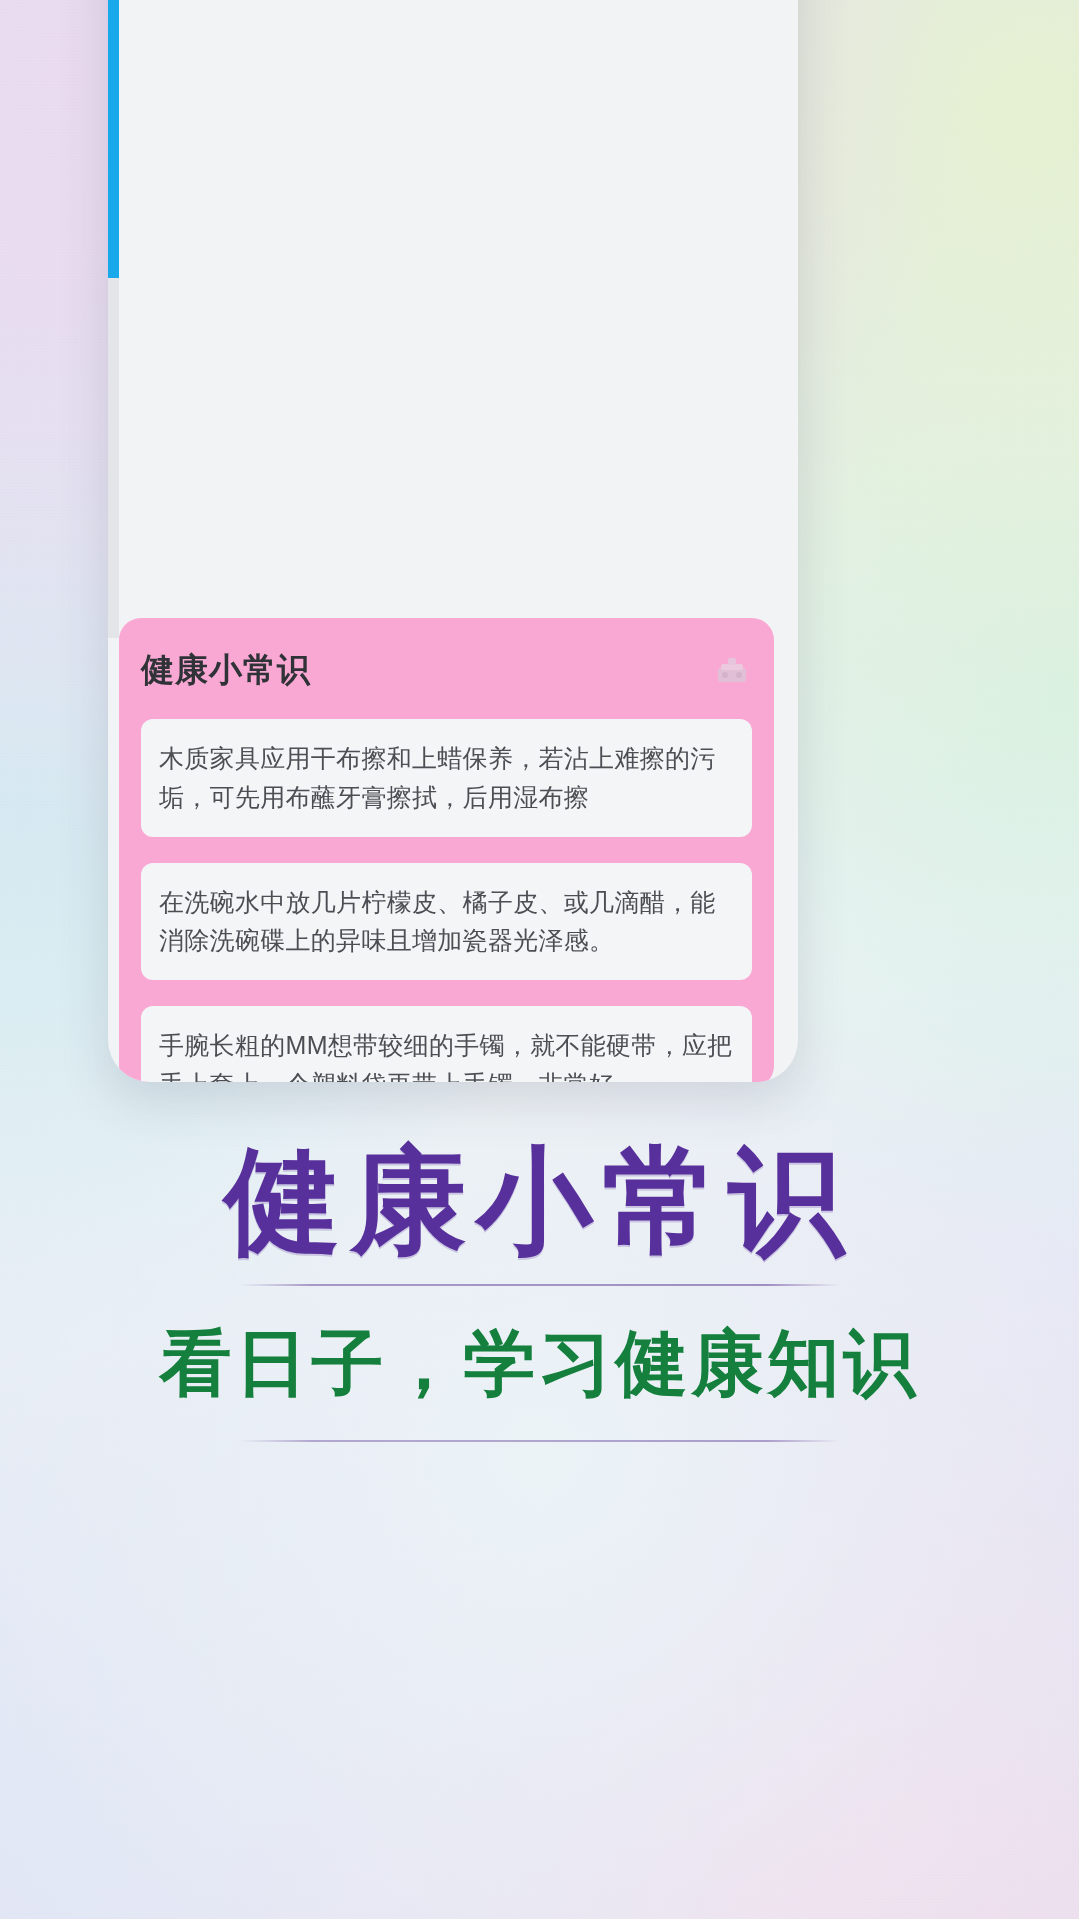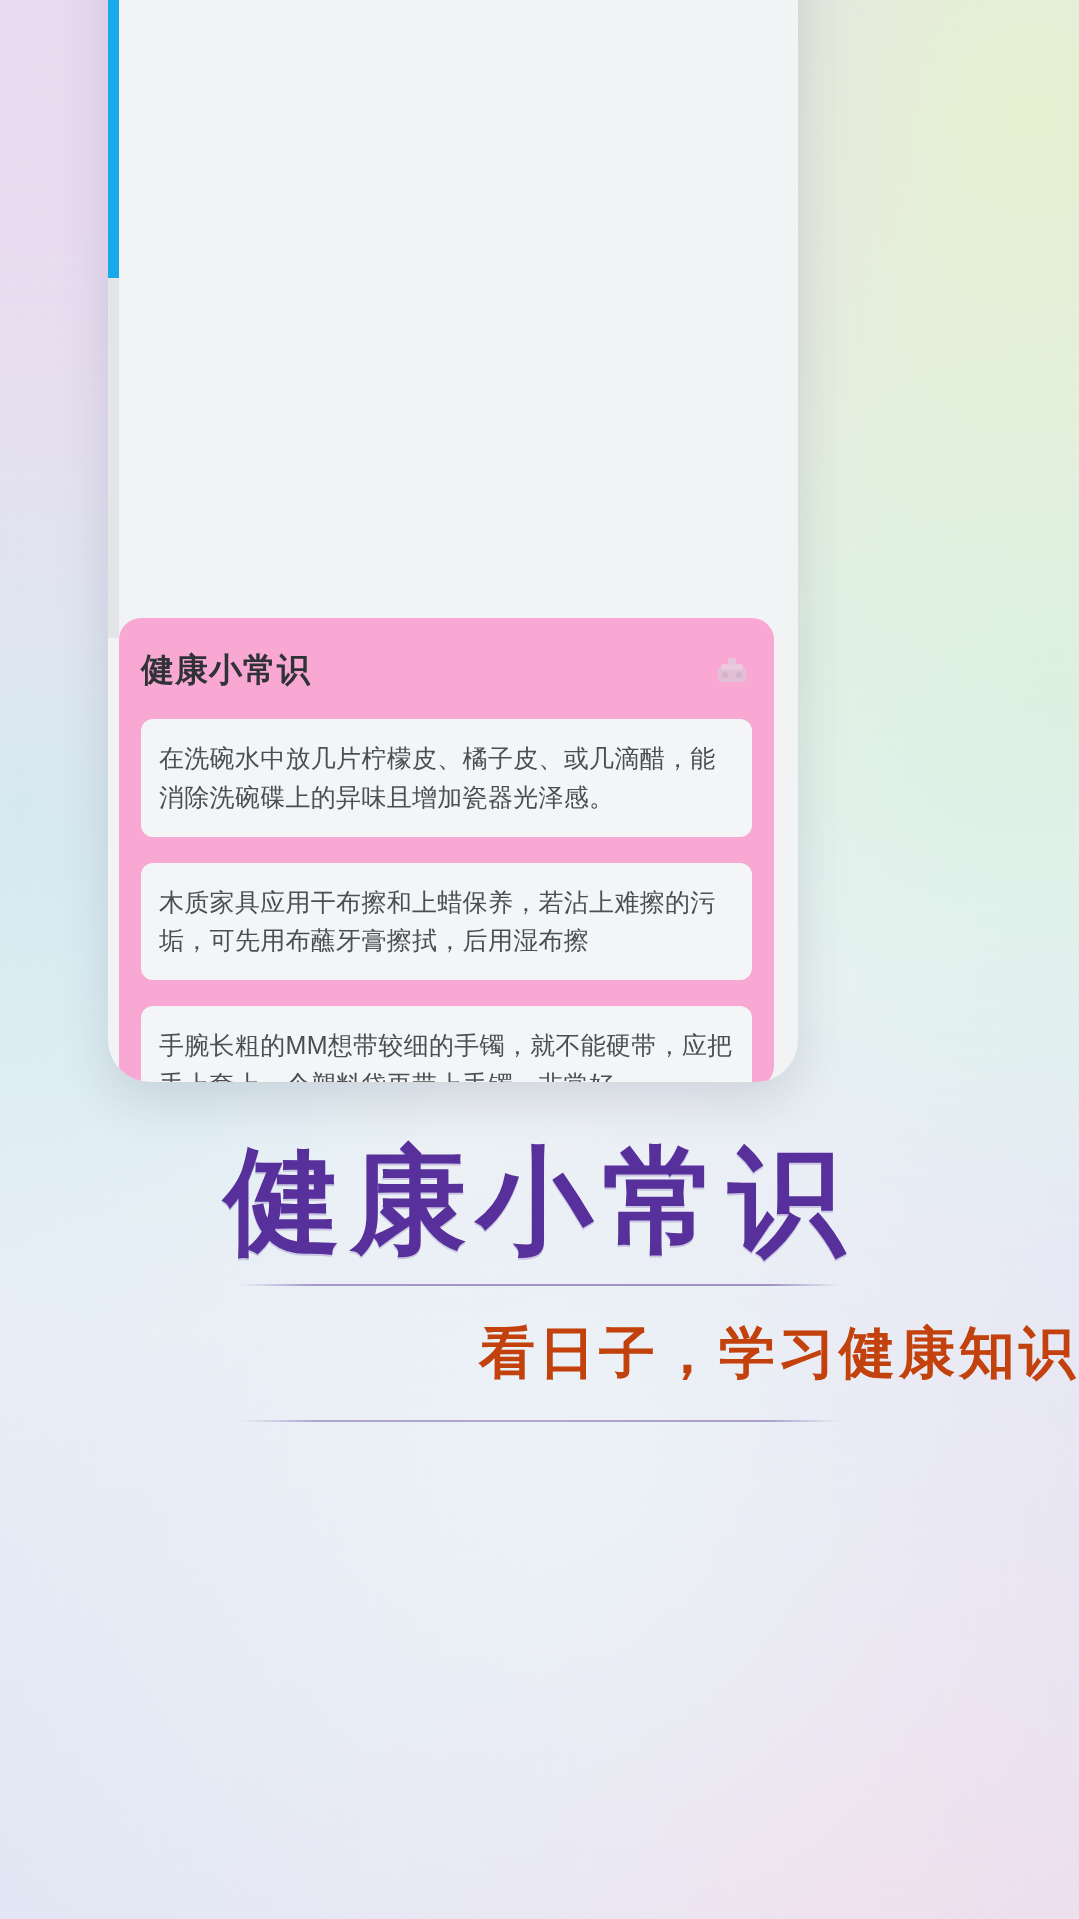--- a/index.html
+++ b/index.html
@@ -152,26 +152,25 @@
     height: 2px;
     margin: 18px auto 0 auto;
     background: linear-gradient(to right,
       rgba(110,80,160,0) 0%,
       rgba(110,80,160,.55) 12%,
       rgba(110,80,160,.6) 88%,
       rgba(110,80,160,0) 100%);
   }
   .brand-subtitle {
     margin-top: 30px;
-    font-size: 56px;
+    font-size: 72px;
     font-weight: bold;
-    color: #c2410c;
+    color: #15803d;
     letter-spacing: 4px;
     font-family: "Liberation Sans", "DejaVu Sans", sans-serif;
-    text-align: right;
   }
   .brand-divider-2 {
     width: 600px;
     height: 2px;
     margin: 28px auto 0 auto;
     background: linear-gradient(to right,
       rgba(110,80,160,0) 0%,
       rgba(110,80,160,.45) 12%,
       rgba(110,80,160,.5) 88%,
       rgba(110,80,160,0) 100%);
@@ -196,22 +195,22 @@
           <svg viewBox="0 0 40 34" width="40" height="34" aria-hidden="true">
             <rect x="6" y="16" width="28" height="14" rx="3" fill="#cfd3d8"></rect>
             <rect x="9" y="12" width="22" height="6" rx="2" fill="#e2e5e9"></rect>
             <circle cx="13" cy="23" r="3" fill="#b9bec4"></circle>
             <circle cx="27" cy="23" r="3" fill="#b9bec4"></circle>
             <rect x="16" y="6" width="8" height="7" rx="2" fill="#d8dce1"></rect>
           </svg>
         </div>
       </div>
       <div id="tips-list">
+          <div class="tip-item">木质家具应用干布擦和上蜡保养，若沾上难擦的污垢，可先用布蘸牙膏擦拭，后用湿布擦</div>
           <div class="tip-item">在洗碗水中放几片柠檬皮、橘子皮、或几滴醋，能消除洗碗碟上的异味且增加瓷器光泽感。</div>
-          <div class="tip-item">木质家具应用干布擦和上蜡保养，若沾上难擦的污垢，可先用布蘸牙膏擦拭，后用湿布擦</div>
           <div class="tip-item">手腕长粗的MM想带较细的手镯，就不能硬带，应把手上套上一个塑料袋再带上手镯，非常好</div>
         </div>
     </div>
 
   </div>
 </div>
 
 <div class="branding">
   <div class="brand-title">健康小常识</div>
   <div class="brand-divider"></div>

